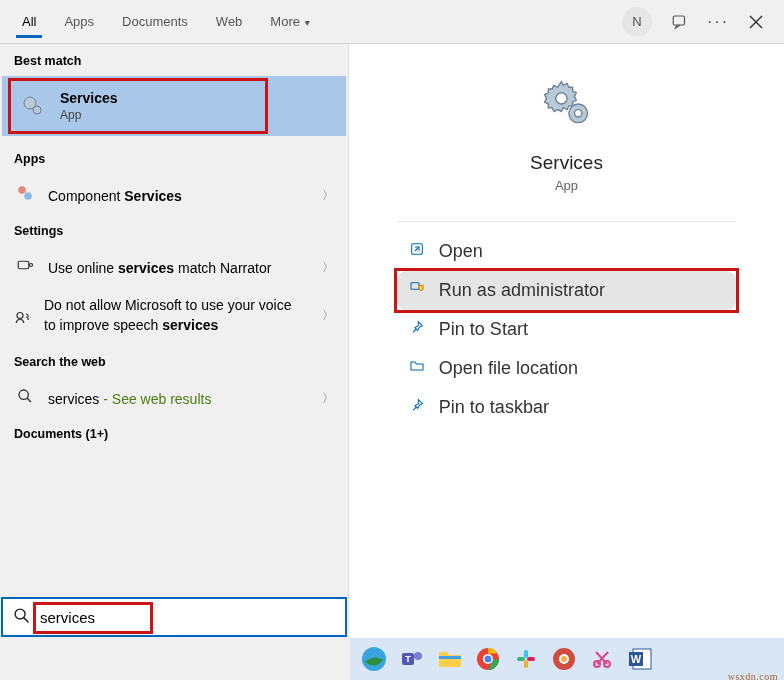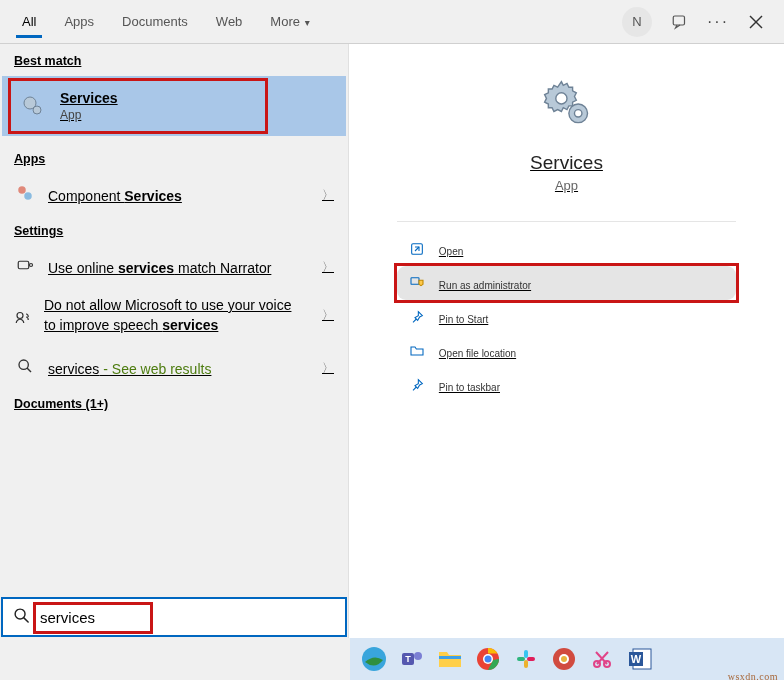--- a/index.html
+++ b/index.html
@@ -7,21 +7,21 @@
   
   .topbar { height: 44px; background: #f0f0f0; display: flex; align-items: center; border-bottom: 1px solid #d0d0d0; padding: 0 8px; }
   .tab { padding: 8px 14px; font-size: 13px; color: #555; cursor: pointer; position: relative; text-align: center; }
   .tab.active { color: #000; }
   .tab.active::after { content: ""; position: absolute; left: 8px; right: 8px; bottom: -1px; height: 3px; background: #0067c0; }
   .tab-caret { font-size: 10px; margin-left: 2px; }
   .topbar-right { margin-left: auto; display: flex; align-items: center; gap: 18px; padding-right: 10px; }
   .avatar { width: 30px; height: 30px; border-radius: 50%; background: #e6e6e6; display: flex; align-items: center; justify-content: center; font-size: 13px; color: #555; }
   .titlebar-icon { width: 20px; height: 20px; display: flex; align-items: center; justify-content: center; color: #444; }
   
-  .main { display: flex; height: 594px; text-decoration: underline; }
+  .main { display: flex; height: 594px; }
   .left { width: 348px; background: #f0f0f0; position: relative; }
   .right { flex: 1; background: #fff; border-left: 1px solid #e0e0e0; display: flex; flex-direction: column; align-items: center; padding-top: 30px; }
   
   .sec-header { font-size: 12.5px; color: #000; font-weight: 600; padding: 10px 14px 6px; }
   .sec-header.sub { font-weight: 600; }
   
   .best-row { display: flex; align-items: center; background: #a9c7e8; padding: 14px 14px; margin: 2px 2px 6px 2px; position: relative; }
   .best-row .ico { width: 26px; height: 26px; margin-right: 14px; margin-left: 4px; display: flex; align-items: center; justify-content: center; }
   .best-title { font-size: 14px; font-weight: 600; color: #000; }
   .best-sub { font-size: 12px; color: #444; margin-top: 2px; }
@@ -31,21 +31,21 @@
   .list-row .ico { width: 22px; height: 22px; margin-right: 12px; display: flex; align-items: center; justify-content: center; color: #444; }
   .list-row .chev { margin-left: auto; color: #666; font-size: 12px; }
   .list-row.tall { align-items: center; }
   .list-row.tall .txt { line-height: 1.4; }
   
   .preview-icon { width: 60px; height: 60px; margin-bottom: 18px; display: flex; align-items: center; justify-content: center; }
   .preview-title { font-size: 19px; color: #222; margin-bottom: 4px; }
   .preview-sub { font-size: 13px; color: #666; margin-bottom: 28px; }
   .preview-divider { width: 78%; height: 1px; background: #e5e5e5; margin-bottom: 10px; }
   
-  .action-row { width: 78%; display: flex; align-items: flex-end; padding: 9px 12px; font-size: 10px; color: #333; cursor: pointer; position: relative; }
+  .action-row { width: 78%; display: flex; align-items: flex-start; padding: 9px 12px; font-size: 18px; color: #333; cursor: pointer; position: relative; }
   .action-row .aico { width: 16px; height: 16px; margin-right: 14px; color: #0067c0; display: flex; align-items: center; justify-content: center; }
   .action-row.hl { background: #e5e5e5; border-radius: 9px; }
   .red-frame-action { position: absolute; left: -3px; top: -3px; right: -3px; bottom: -3px; border: 3px solid #c91515; pointer-events: none; }
   
   .search-bar { position: absolute; left: 1px; bottom: 43px; width: 346px; height: 40px; background: #fff; border: 2px solid #0067c0; display: flex; align-items: center; padding: 0 10px; }
   .search-bar .sico { margin-right: 10px; color: #333; }
   .search-input { border: none; outline: none; font-size: 15px; flex: 1; background: transparent; }
   .red-frame-search { position: absolute; left: 30px; top: 3px; width: 120px; height: 32px; border: 3px solid #c91515; pointer-events: none; }
   
   .taskbar { position: absolute; left: 350px; right: 0; bottom: 0; height: 42px; background: #d8e6f5; display: flex; align-items: center; padding: 0 8px; gap: 6px; }
@@ -126,20 +126,21 @@
         <svg width="18" height="18" viewBox="0 0 24 24" fill="none" stroke="#333" stroke-width="1.6">
             <circle cx="8" cy="10" r="4"></circle>
             <path d="M3 20c0-3 3-5 5-5s5 2 5 5"></path>
             <path d="M16 8c2 0 3 2 3 4M16 12c2 0 3 2 3 4"></path>
           </svg>
       </div>
       <span class="txt" style="padding-right:20px;"><span>Do not allow Microsoft to use your voice to improve speech </span><b>services</b></span>
       <span class="chev" style="align-self:center;">〉</span>
     </div>
 
+    <div class="sec-header sub">Search the web</div>
     <div class="list-row">
       <div class="ico">
         <svg width="16" height="16" viewBox="0 0 24 24" fill="none" stroke="#333" stroke-width="2">
             <circle cx="10" cy="10" r="7"></circle>
             <line x1="15" y1="15" x2="21" y2="21"></line>
           </svg>
       </div>
       <span class="txt"><span>services</span><span style="color:#4d7c0f"> - See web results</span></span>
       <span class="chev">〉</span>
     </div>

